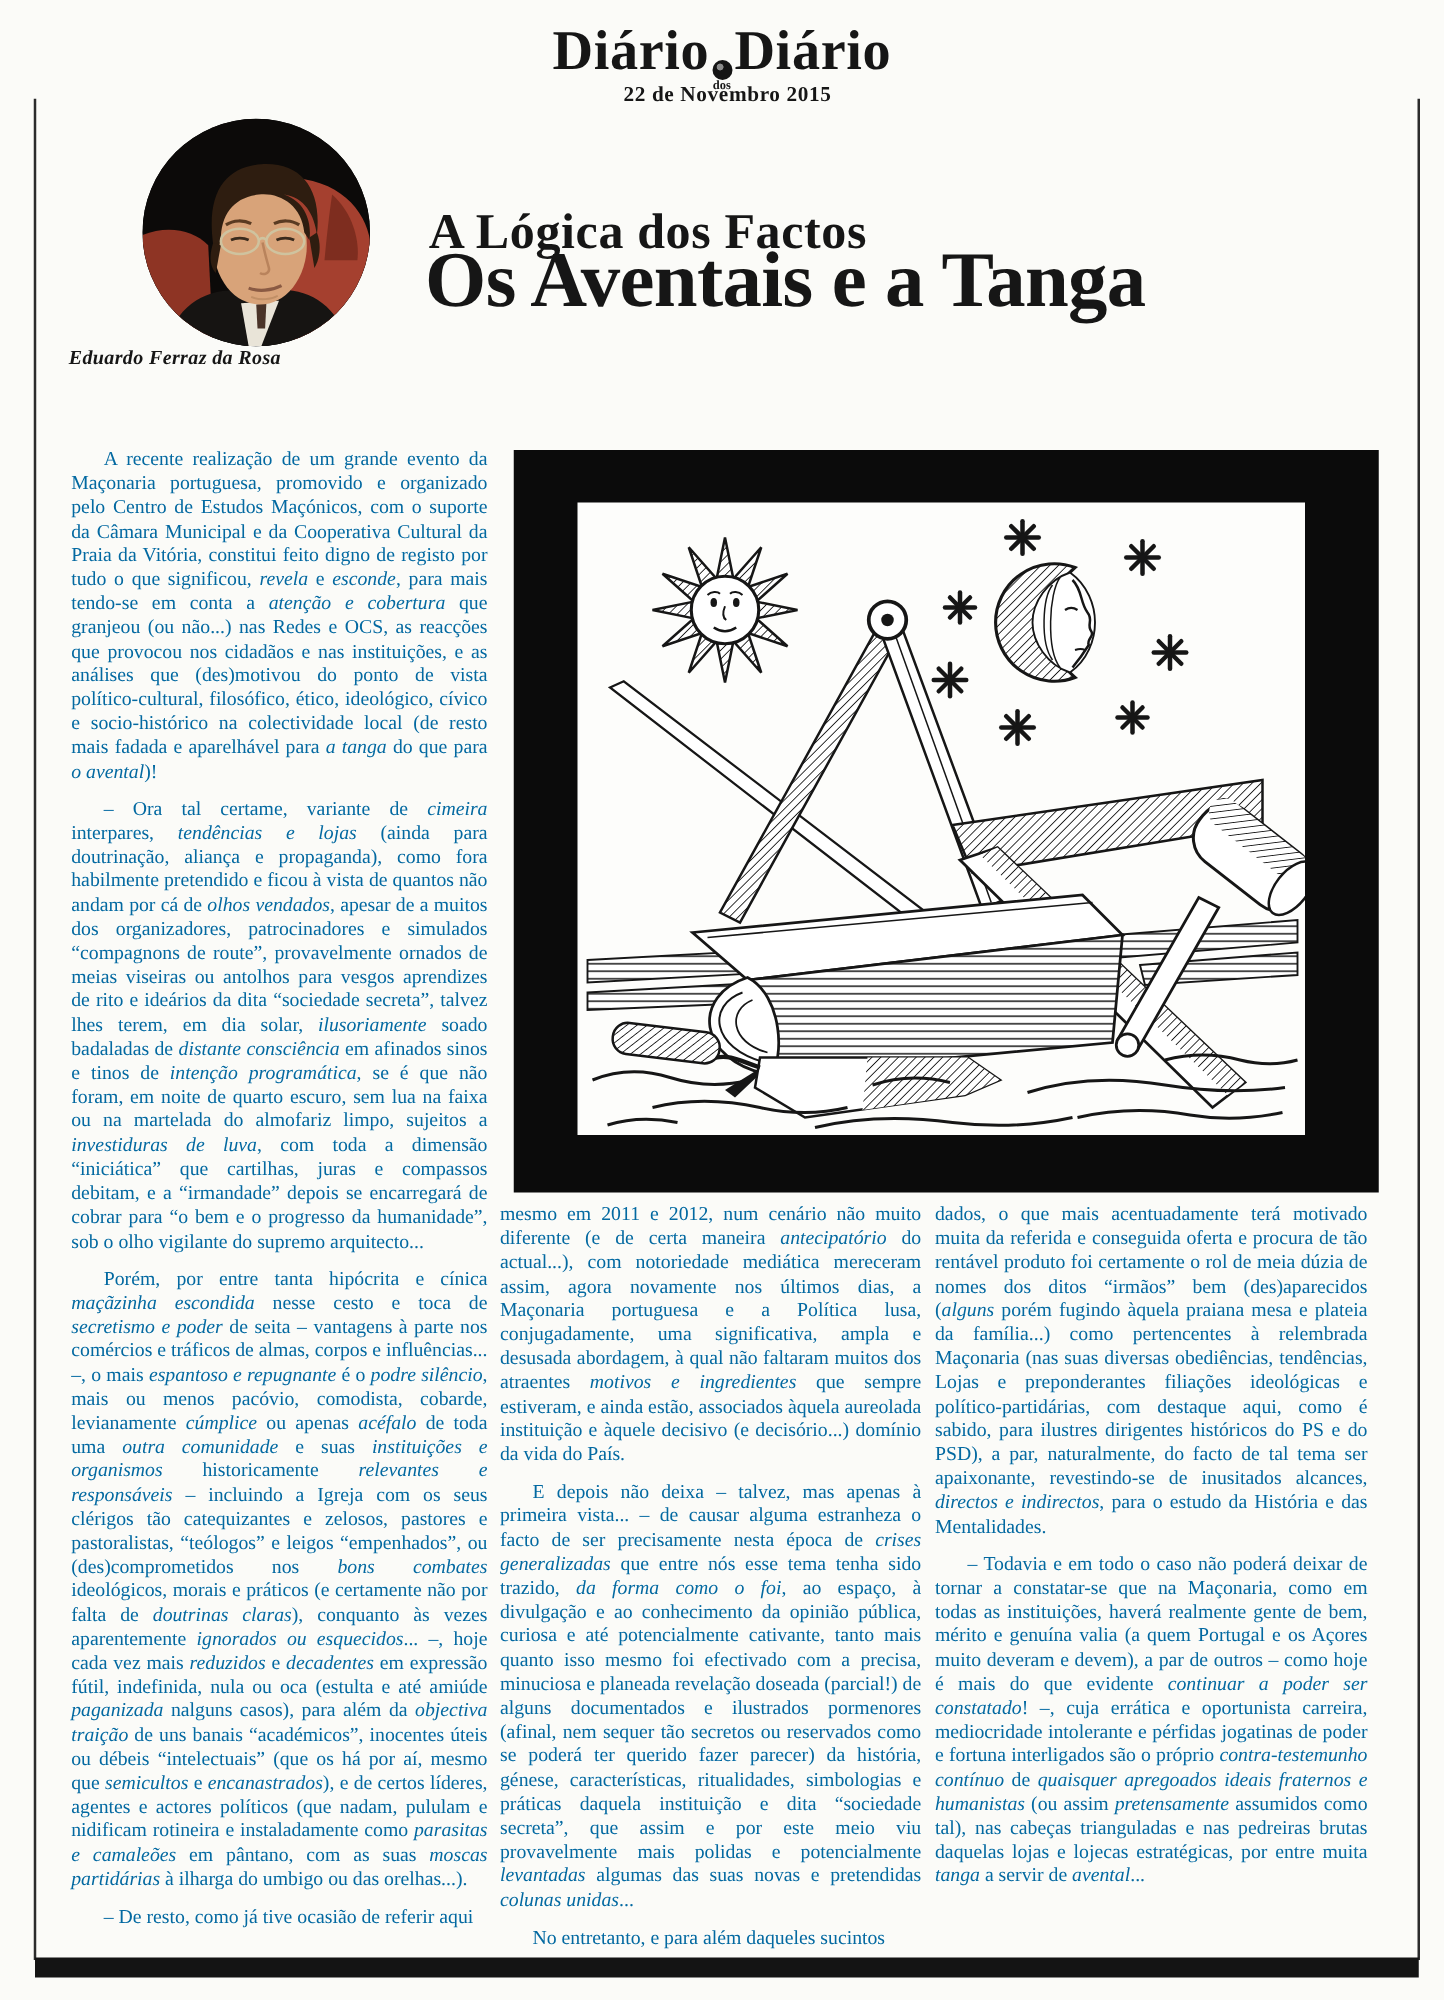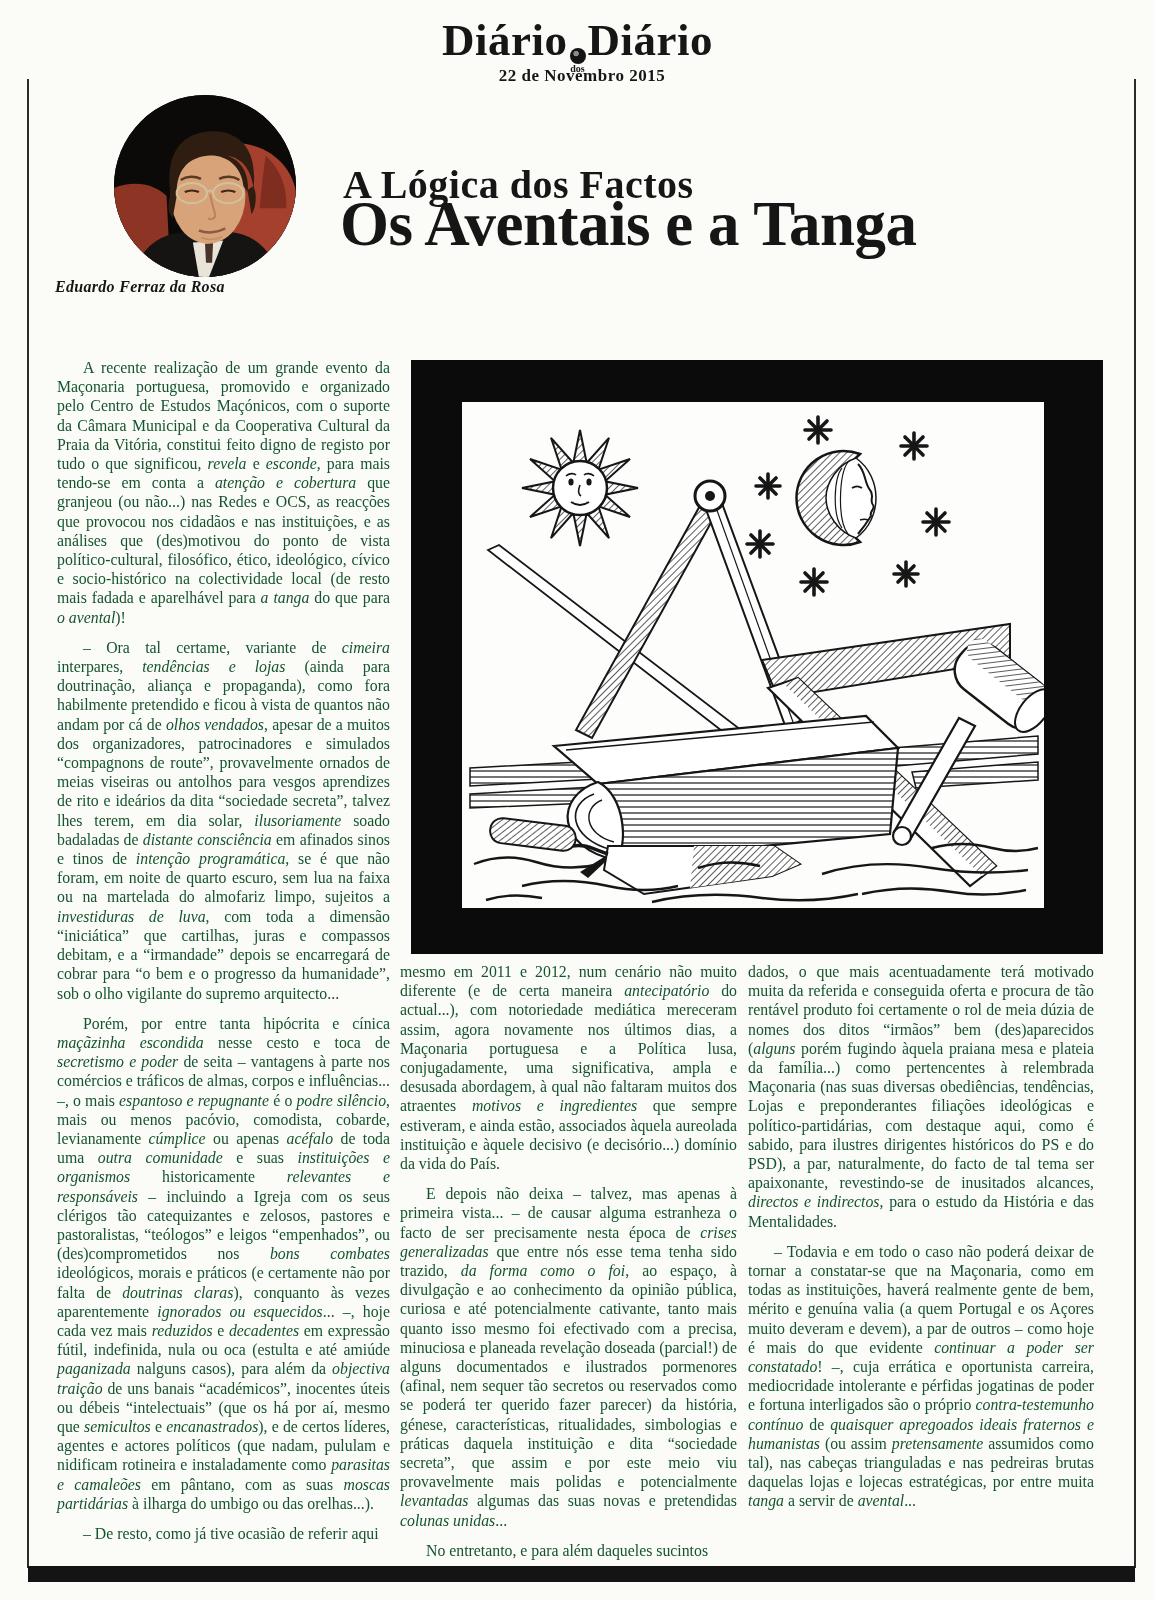--- a/index.html
+++ b/index.html
@@ -28,21 +28,21 @@
   .author-caption { position:absolute; left:55px; top:278px; width:300px; 
      font-size:16px; font-style:italic; font-weight:bold; letter-spacing:.3px; }
 
   .kicker   { position:absolute; left:343px; top:133px; font-size:40px; font-weight:bold; letter-spacing:.5px;margin-top:28px; }
   .headline { position:absolute; left:340px; top:188px; font-size:63px; font-weight:bold; letter-spacing:-.5px; }
 
   .illustration-frame  { position:absolute; left:411px; top:360px; width:692px; height:594px; background:#0b0b0b; }
   .illustration-canvas { position:absolute; left:51px; top:42px; width:582px; height:506px; background:#fdfdfb; }
   .illustration-canvas svg { display:block; width:100%; height:100%; }
 
-  .col { position:absolute; font-size:15.8px; line-height:19.2px; text-align:justify; color:#14532d; }
+  .col { position:absolute; font-size:15.8px; line-height:19.2px; text-align:justify; color:#0369a1; }
   .col p { margin:0 0 11px; }
   .col p.indent { text-indent:26px; }
   .col em { font-style:italic; }
   #col1 { left:57px;  top:358px; width:333px; }
   #col2 { left:400px; top:962px; width:337px; }
   #col3 { left:748px; top:962px; width:346px; }
 </style>
 </head>
 <body>
 

